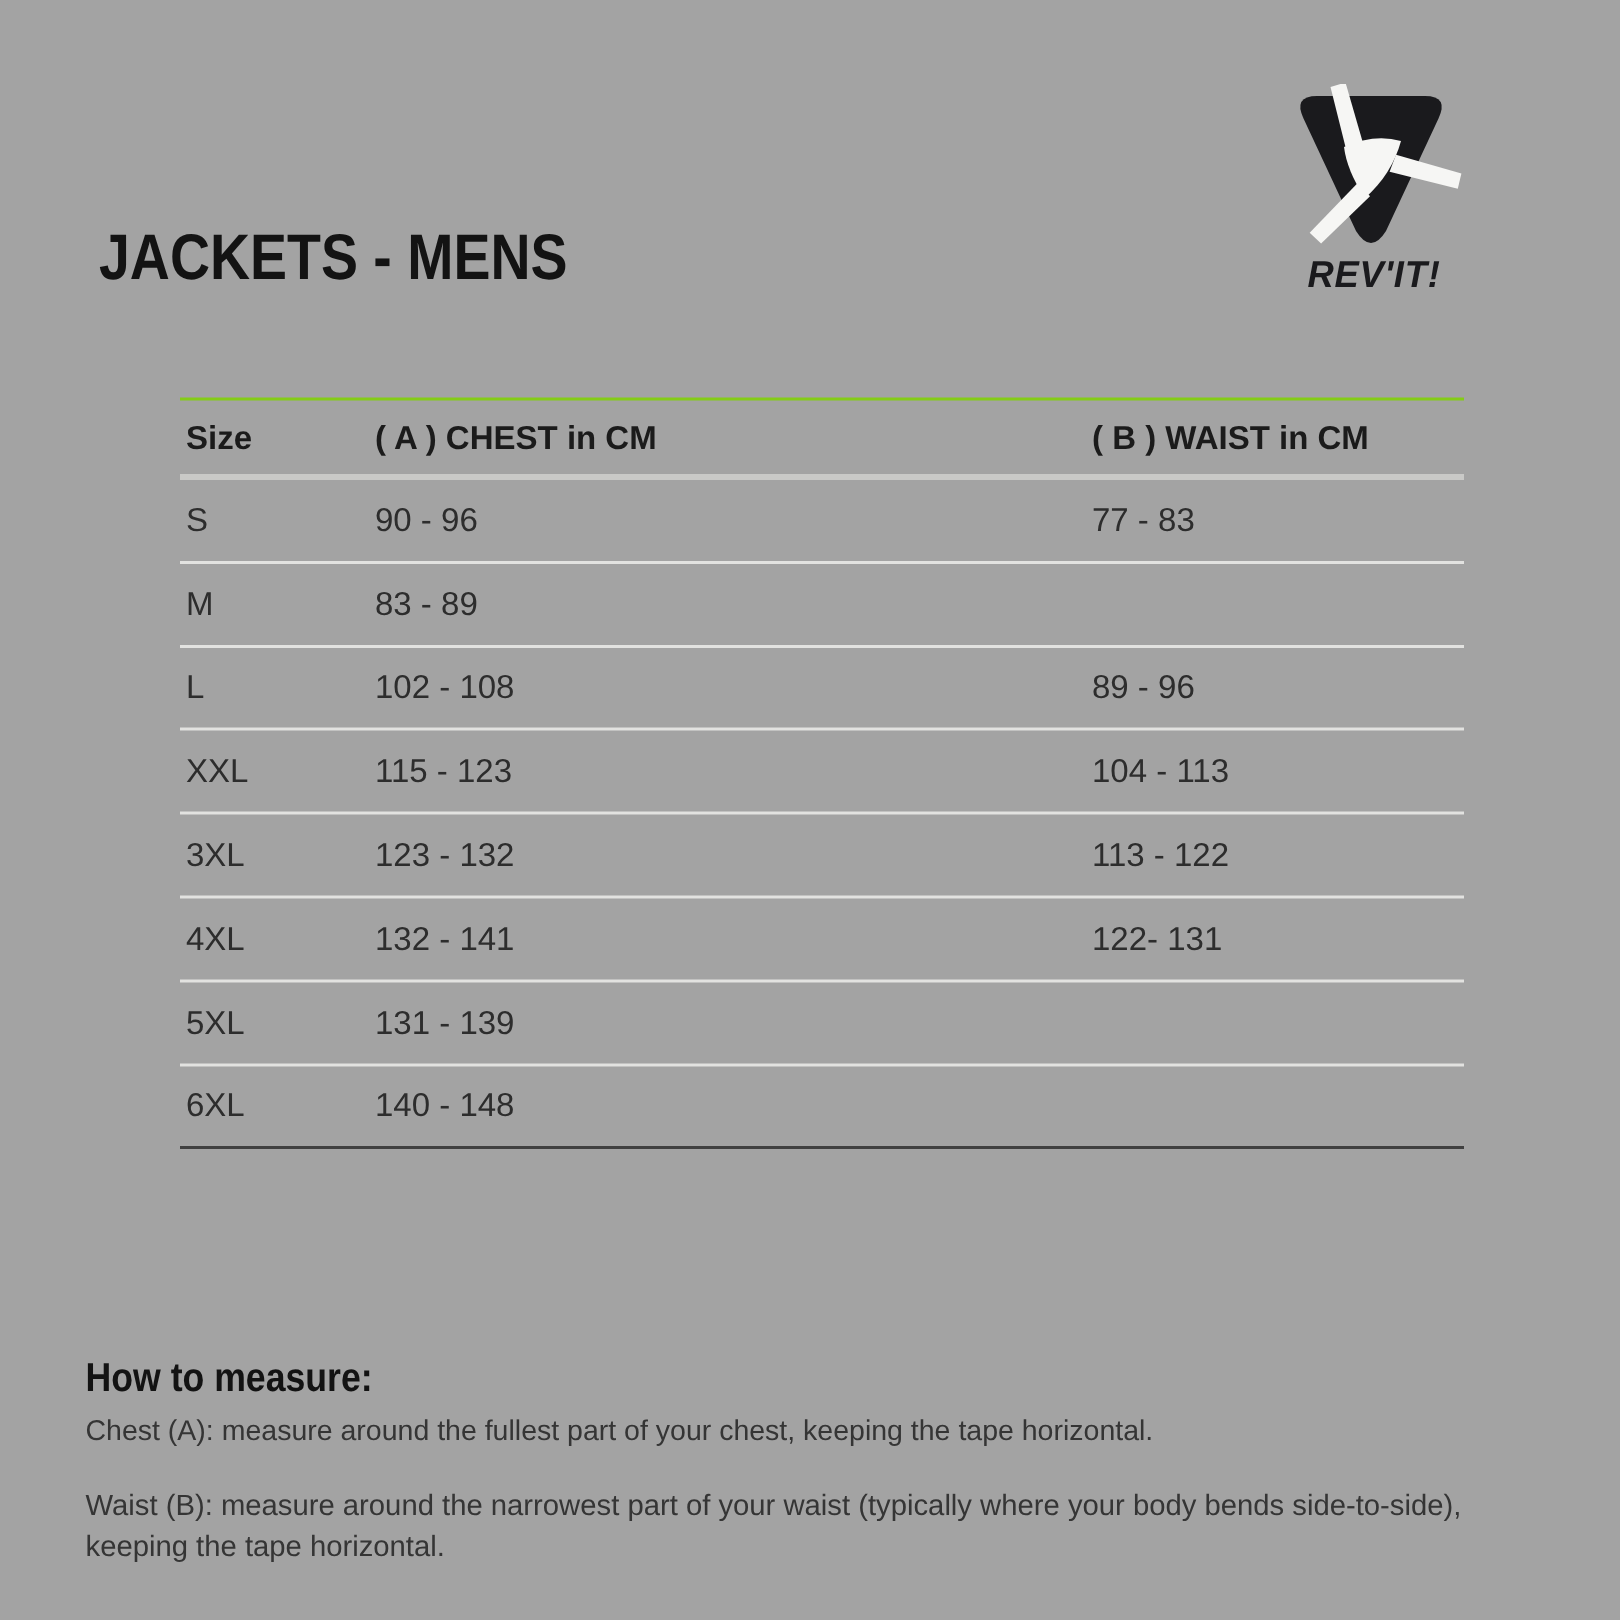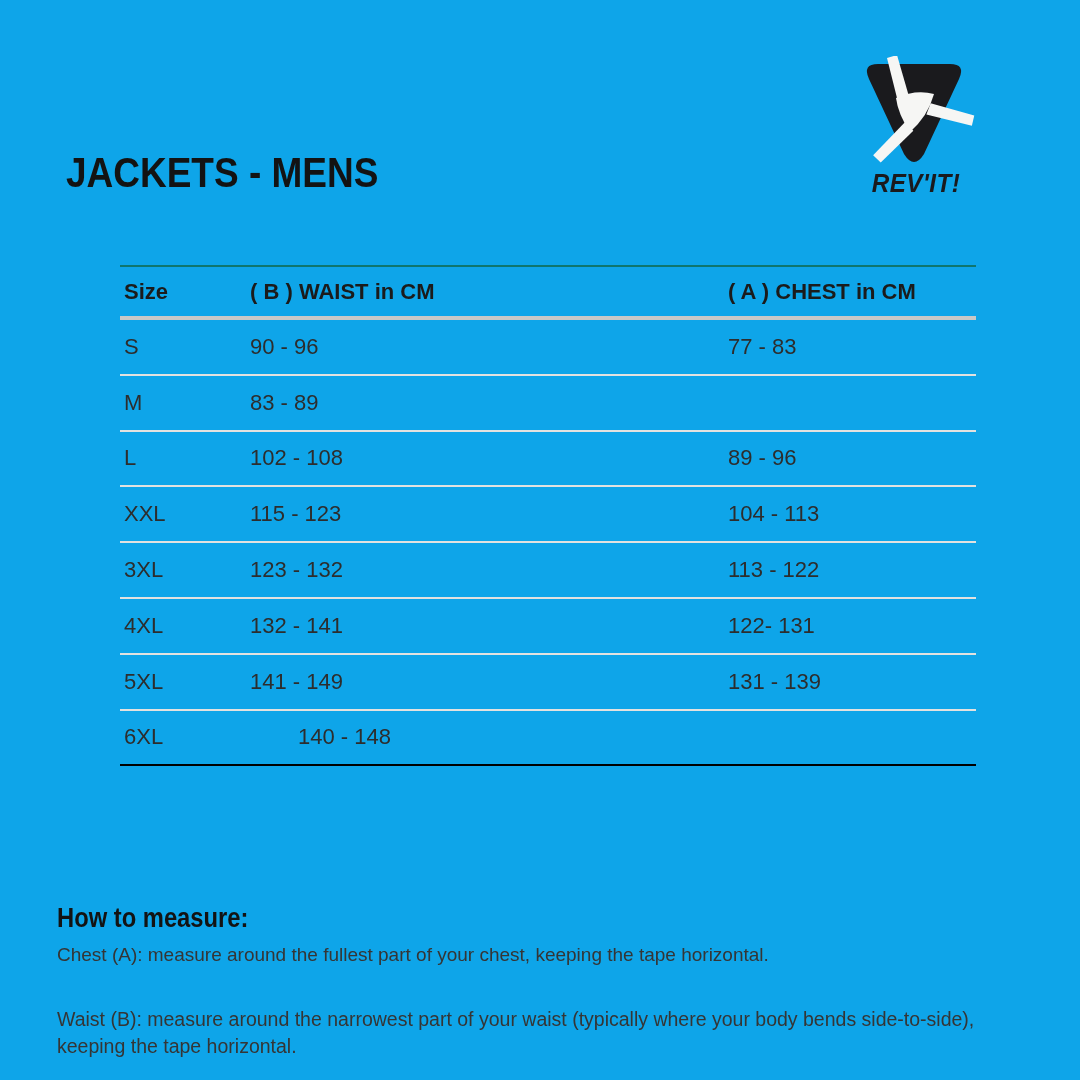--- a/index.html
+++ b/index.html
@@ -1,20 +1,20 @@
 <!DOCTYPE html>
 <html><head>
 <meta charset="utf-8">
 <style>
   * { margin:0; padding:0; box-sizing:border-box; }
   html,body { background:#f6f6f4; }
   .canvas {
     position:relative;
     width:1080px; height:1080px;
-    background:#0ea5e9;
+    background:#a3a3a3;
     font-family:"Liberation Sans", sans-serif;
     color:#2d2d2d;
     overflow:hidden;
   }
 
   
   .page-title {
     position:absolute; left:66px; top:148px;
     font-size:43px; font-weight:700; color:#131313;
     letter-spacing:0px; white-space:nowrap;
@@ -28,47 +28,47 @@
     text-align:center; font-size:25px; font-weight:700; font-style:italic;
     letter-spacing:0.5px; color:#1a1a1d; white-space:nowrap;
     transform:scaleX(0.97); transform-origin:center top;
   }
 
   
   .size-table { position:absolute; left:120px; top:265px; width:856px; font-size:22px; }
   .thead {
     display:grid; grid-template-columns:130px 478px 1fr;
     align-items:center; height:55px;
-    border-top:2px solid #0f766e;
+    border-top:2px solid #84cc16;
     border-bottom:4px solid #c9c9c7;
     font-weight:700; color:#1b1b1b;
   }
   .tr {
     display:grid; grid-template-columns:130px 478px 1fr;
     align-items:center; height:55.8px;
     border-bottom:2px solid #e2e2e0;
     color:#2d2d2d;
   }
-  .tr:last-child { border-bottom:2px solid #000000;gap:48px; }
+  .tr:last-child { border-bottom:2px solid #404040; }
   .cell-size { padding-left:4px; }
 
   
   .measure-heading {
     position:absolute; left:57px; top:903px;
     font-size:27px; font-weight:700; color:#131313; white-space:nowrap;
     transform:scaleX(0.88); transform-origin:left top;
   }
   .measure-p1 {
     position:absolute; left:57px; top:944px;
     font-size:19px; color:#353535; white-space:nowrap;
   }
   .measure-p2 {
     position:absolute; left:57px; top:991px;
     font-size:19.5px; color:#353535;
-    max-width:985px; line-height:1.4;margin-top:15px;
+    max-width:985px; line-height:1.4;
   }
 </style>
 </head>
 <body>
 
 <div class="canvas">
 
   <div class="page-title">JACKETS - MENS</div>
 
   <svg class="logo-mark" viewBox="0 0 120 118" xmlns="http://www.w3.org/2000/svg" aria-hidden="true">
@@ -78,22 +78,22 @@
       <path d="M 44,46 L 33,2 L 43,-1 L 56,44 Z" transform="rotate(120 60 56)"></path>
       <path d="M 44,46 L 33,2 L 43,-1 L 56,44 Z" transform="rotate(240 60 56)"></path>
       <path d="M 42,42 Q 62,33 80,38 Q 74,60 56,76 Q 44,58 42,42 Z"></path>
     </g>
   </svg>
   <div class="logo-word">REV'IT!</div>
 
   <div class="size-table">
     <div class="thead">
       <div class="cell-size">Size</div>
+      <div>( A ) CHEST in CM</div>
       <div>( B ) WAIST in CM</div>
-      <div>( A ) CHEST in CM</div>
     </div>
     <div class="tr">
       <div class="cell-size">S</div>
       <div>90 - 96</div>
       <div>77 - 83</div>
     </div>
     <div class="tr">
       <div class="cell-size">M</div>
       <div>83 - 89</div>
     </div>
@@ -112,21 +112,20 @@
       <div>123 - 132</div>
       <div>113 - 122</div>
     </div>
     <div class="tr">
       <div class="cell-size">4XL</div>
       <div>132 - 141</div>
       <div>122- 131</div>
     </div>
     <div class="tr">
       <div class="cell-size">5XL</div>
-      <div>141 - 149</div>
       <div>131 - 139</div>
     </div>
     <div class="tr">
       <div class="cell-size">6XL</div>
       <div>140 - 148</div>
     </div>
   </div>
 
   <div class="measure-heading">How to measure:</div>
   <div class="measure-p1">Chest (A): measure around the fullest part of your chest, keeping the tape horizontal.</div>

